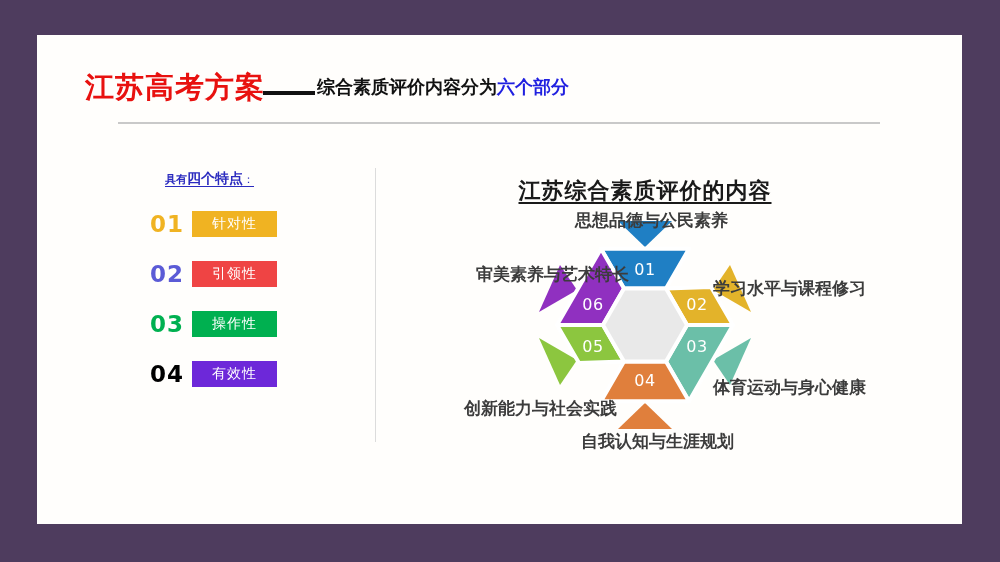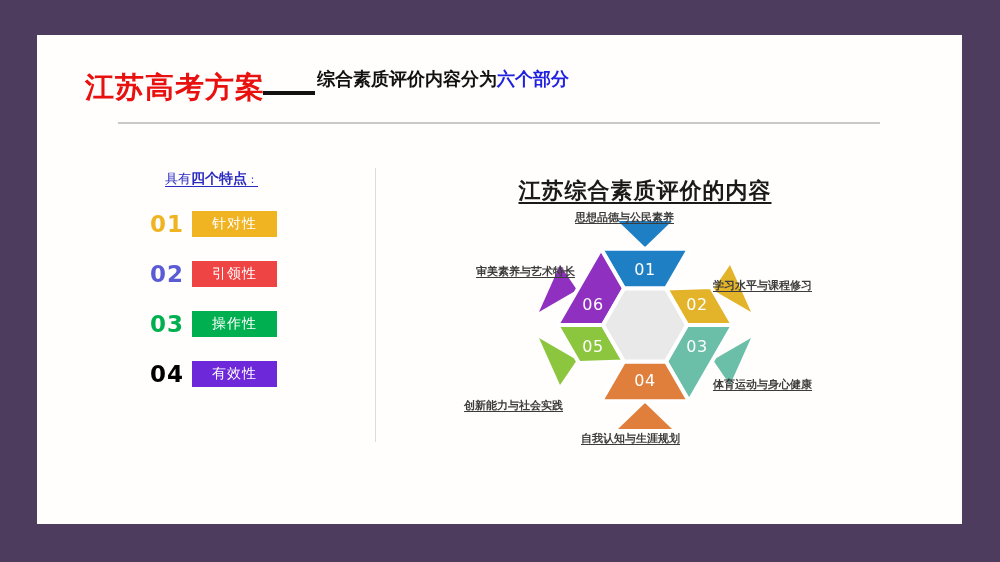--- a/index.html
+++ b/index.html
@@ -31,21 +31,21 @@
     font-family:"DejaVu Sans","Liberation Sans",sans-serif;
   }
   .title-dash{
     display:inline-block;
     width:52px;height:4px;background:#111;
     margin:0 2px 7px -2px;
     flex:0 0 auto;
   }
   .title-sub{
     font-size:18px;font-weight:bold;color:#111;
-    line-height:1;margin-bottom:14px;white-space:nowrap;
+    line-height:1;margin-bottom:6px;white-space:nowrap;
   }
   .title-sub .blue{color:#2020e0;}
 
   .head-rule{
     position:absolute;left:118px;top:122px;
     width:762px;height:2px;background:#c9c9c9;
   }
 
   
   .vdivider{
@@ -55,21 +55,21 @@
 
   
   .left-col{position:absolute;left:150px;top:170px;width:200px;}
   .left-head{
     font-size:14px;color:#2b2bbf;font-weight:bold;
     text-decoration:underline;
     text-underline-offset:3px;
     margin-left:15px;
     white-space:nowrap;
   }
-  .left-head .small{font-size:13px;font-weight:normal;}
+  .left-head .small{font-size:11px;font-weight:bold;}
   .left-head .colon{font-size:11px;font-weight:normal;}
 
   .feature-row{
     display:flex;align-items:center;
     margin-top:22px;height:28px;
   }
   .feature-num{
     width:42px;font-size:23px;font-weight:bold;
     letter-spacing:1px;line-height:1;
     font-family:"DejaVu Sans","Liberation Sans",sans-serif;
@@ -100,22 +100,21 @@
 
   .petal-num{
     fill:#ffffff;font-size:16px;font-weight:normal;
     font-family:"DejaVu Sans","Liberation Sans",sans-serif;
     text-anchor:middle;dominant-baseline:middle;
     letter-spacing:0.5px;
   }
 
   .hexlabel{
     position:absolute;
-    font-size:11px;font-weight:bold;color:#3c3c3c;
-    text-decoration:underline;
+    font-size:17px;font-weight:bold;color:#3c3c3c;
     text-underline-offset:2px;
     white-space:nowrap;
     line-height:1;
   }
   .lbl-top   {left:575px;top:212px;}
   .lbl-tr    {left:713px;top:280px;}
   .lbl-br    {left:713px;top:379px;}
   .lbl-bottom{left:581px;top:433px;}
   .lbl-bl    {left:434px;top:400px;margin-left:30px;}
   .lbl-tl    {left:428px;top:266px;margin-left:48px;}

